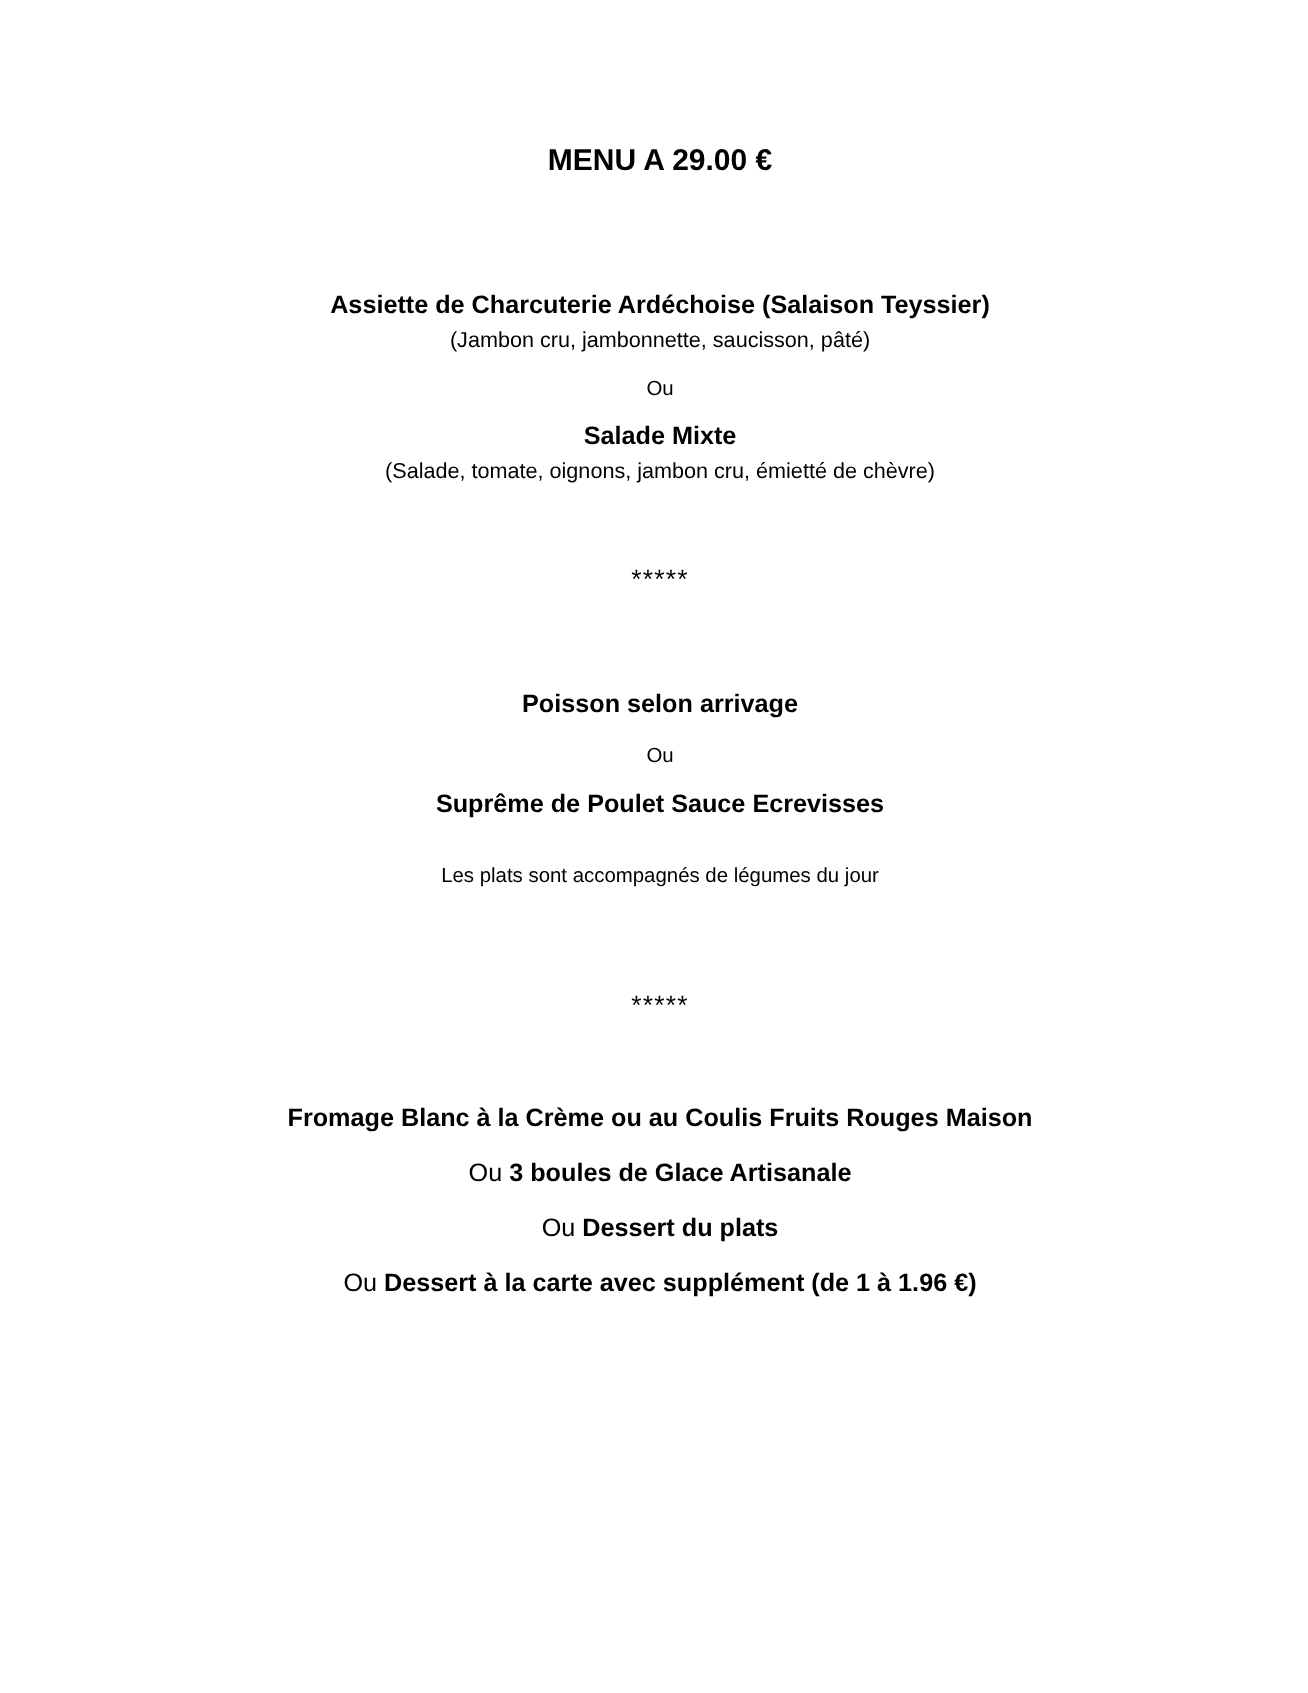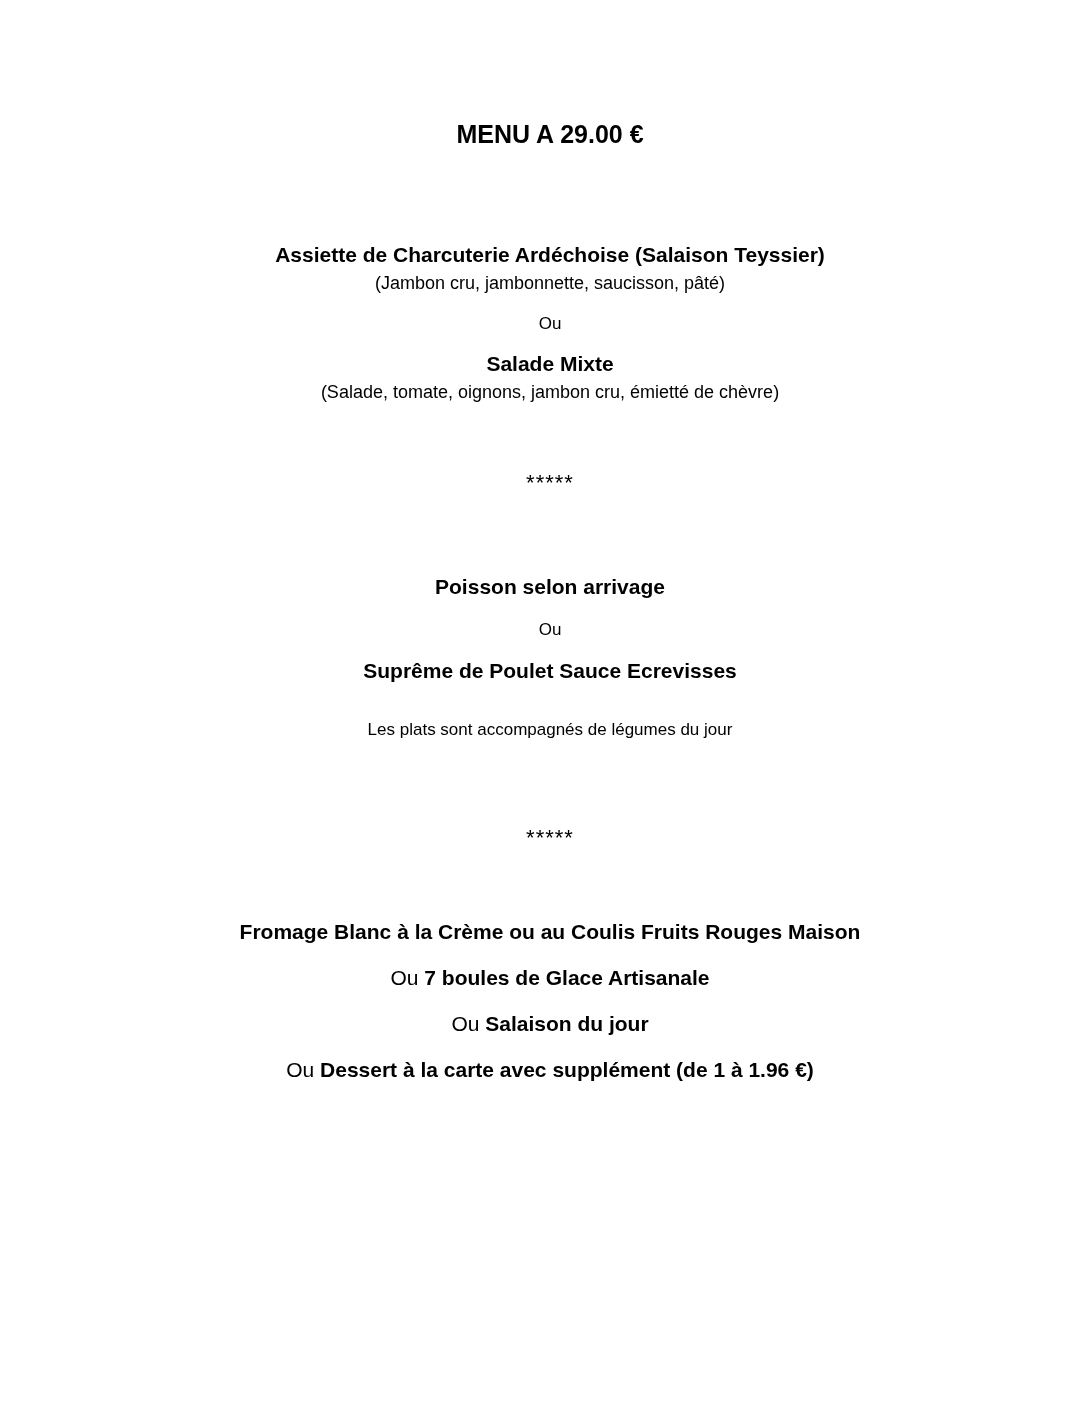--- a/index.html
+++ b/index.html
@@ -31,20 +31,20 @@
 <div class="line or" style="top:620px;">Ou</div>
 <div class="line dish" style="top:659px;">Suprême de Poulet Sauce Ecrevisses</div>
 <div class="line note" style="top:720px;">Les plats sont accompagnés de légumes du jour</div>
 
 <div class="line stars" style="top:825px;">*****</div>
 
 <div class="line dessert" style="top:920px;">
   <b>Fromage Blanc à la Crème ou au Coulis Fruits Rouges Maison</b>
 </div>
 <div class="line dessert" style="top:966px;">
-  <span>Ou </span><b>7 boules de Glace Artisanale</b>
+  <span>Ou </span><b>3 boules de Glace Artisanale</b>
 </div>
 <div class="line dessert" style="top:1012px;">
-  <span>Ou </span><b>Salaison du jour</b>
+  <span>Ou </span><b>Dessert du plats</b>
 </div>
 <div class="line dessert" style="top:1058px;">
   <span>Ou </span><b>Dessert à la carte avec supplément (de 1 à 1.96 €)</b>
 </div>
 
 </body></html>

